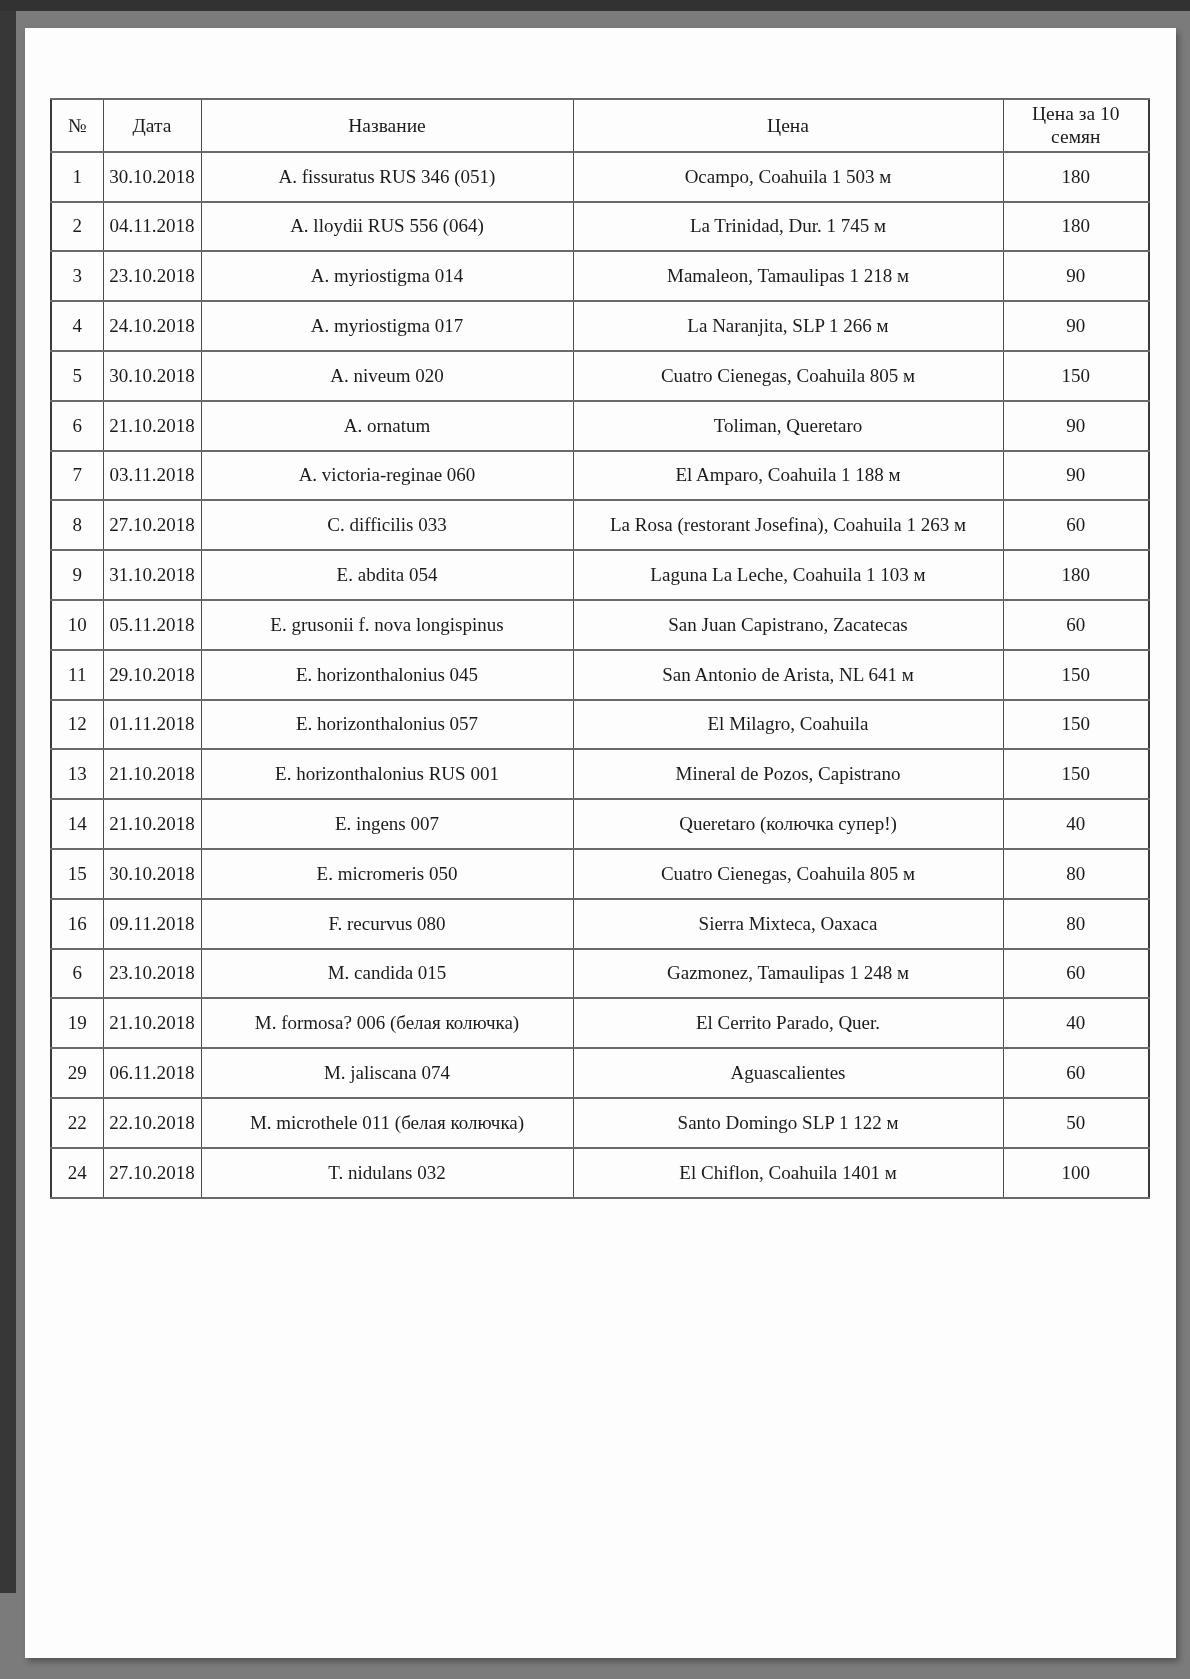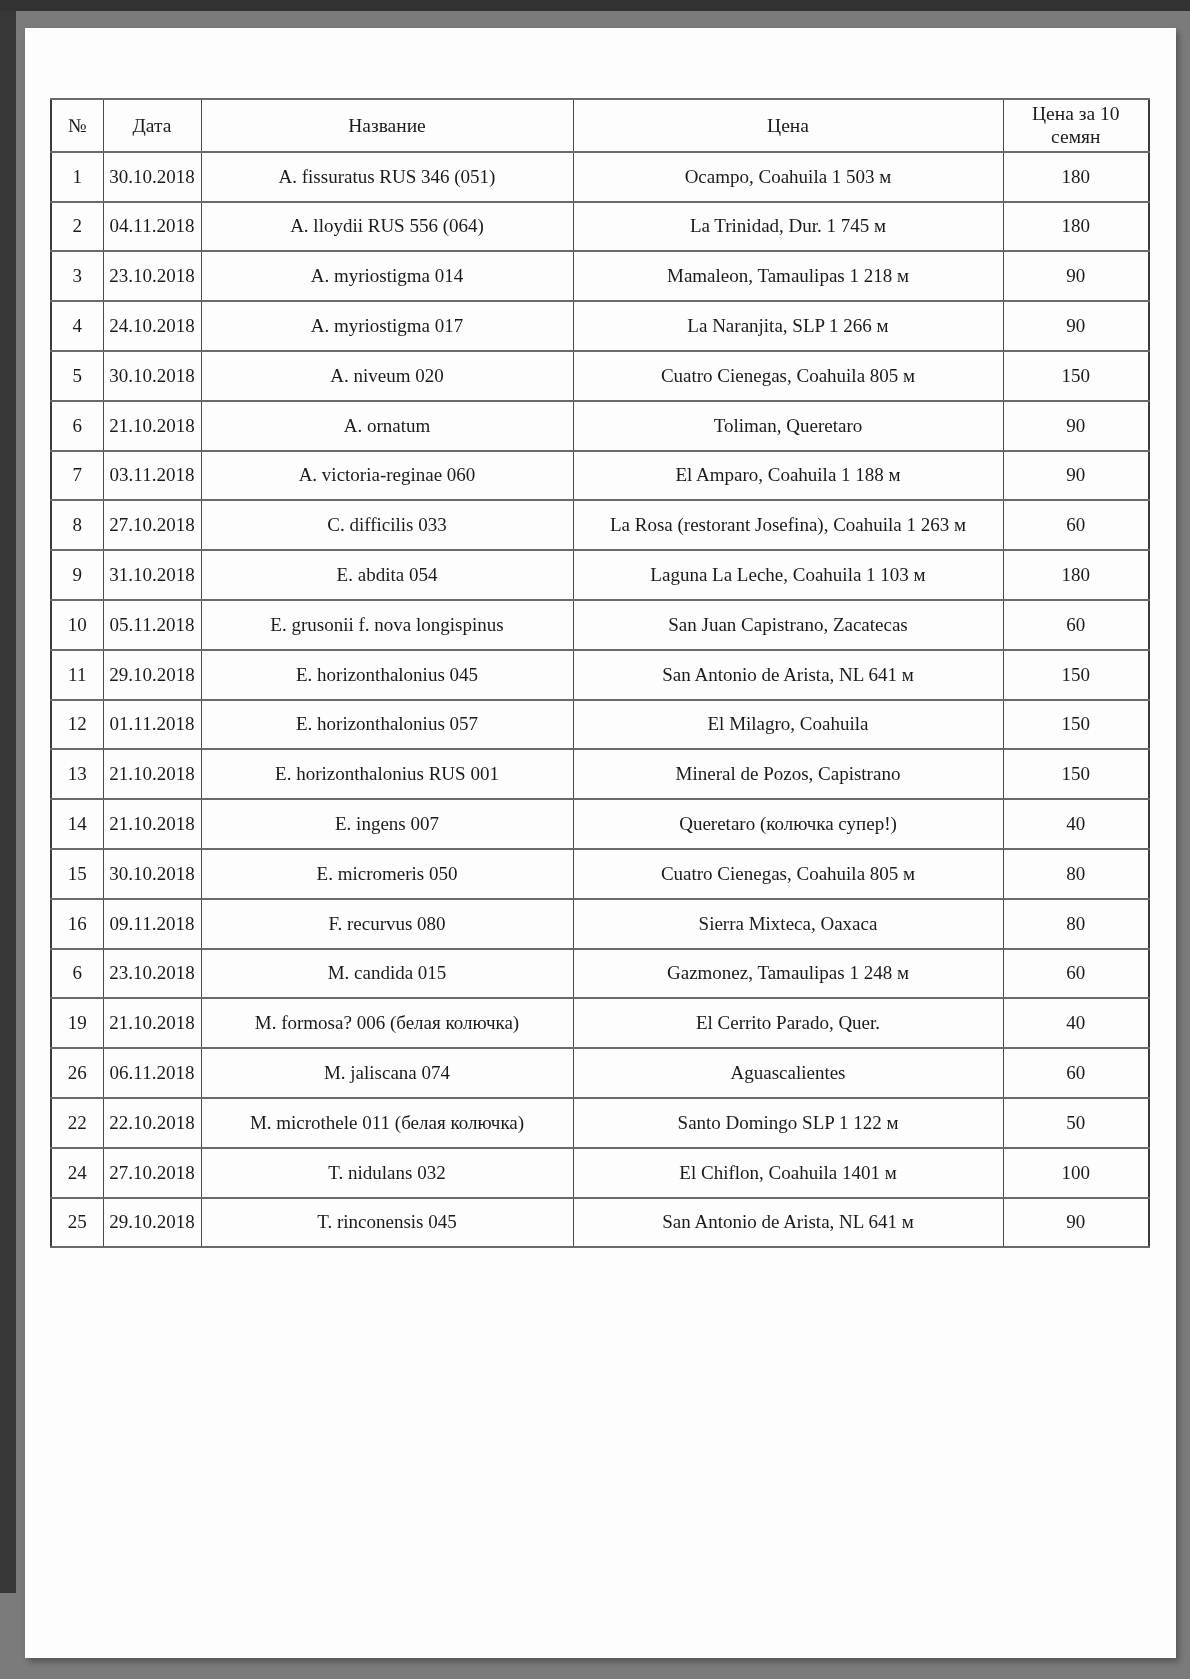--- a/index.html
+++ b/index.html
@@ -206,42 +206,35 @@
     <td>60</td>
   </tr>
         <tr>
     <td>19</td>
     <td>21.10.2018</td>
     <td>M. formosa? 006 (белая колючка)</td>
     <td>El Cerrito Parado, Quer.</td>
     <td>40</td>
   </tr>
         <tr>
-    <td>26</td>
+    <td>29</td>
     <td>06.11.2018</td>
     <td>M. jaliscana 074</td>
     <td>Aguascalientes</td>
     <td>60</td>
   </tr>
         <tr>
     <td>22</td>
     <td>22.10.2018</td>
     <td>M. microthele 011 (белая колючка)</td>
     <td>Santo Domingo SLP 1 122 м</td>
     <td>50</td>
   </tr>
         <tr>
     <td>24</td>
     <td>27.10.2018</td>
     <td>T. nidulans 032</td>
     <td>El Chiflon, Coahuila 1401 м</td>
     <td>100</td>
   </tr>
-        <tr>
-    <td>25</td>
-    <td>29.10.2018</td>
-    <td>T. rinconensis 045</td>
-    <td>San Antonio de Arista, NL 641 м</td>
-    <td>90</td>
-  </tr>
       </tbody>
   </table>
 </div>
 
 </body></html>

